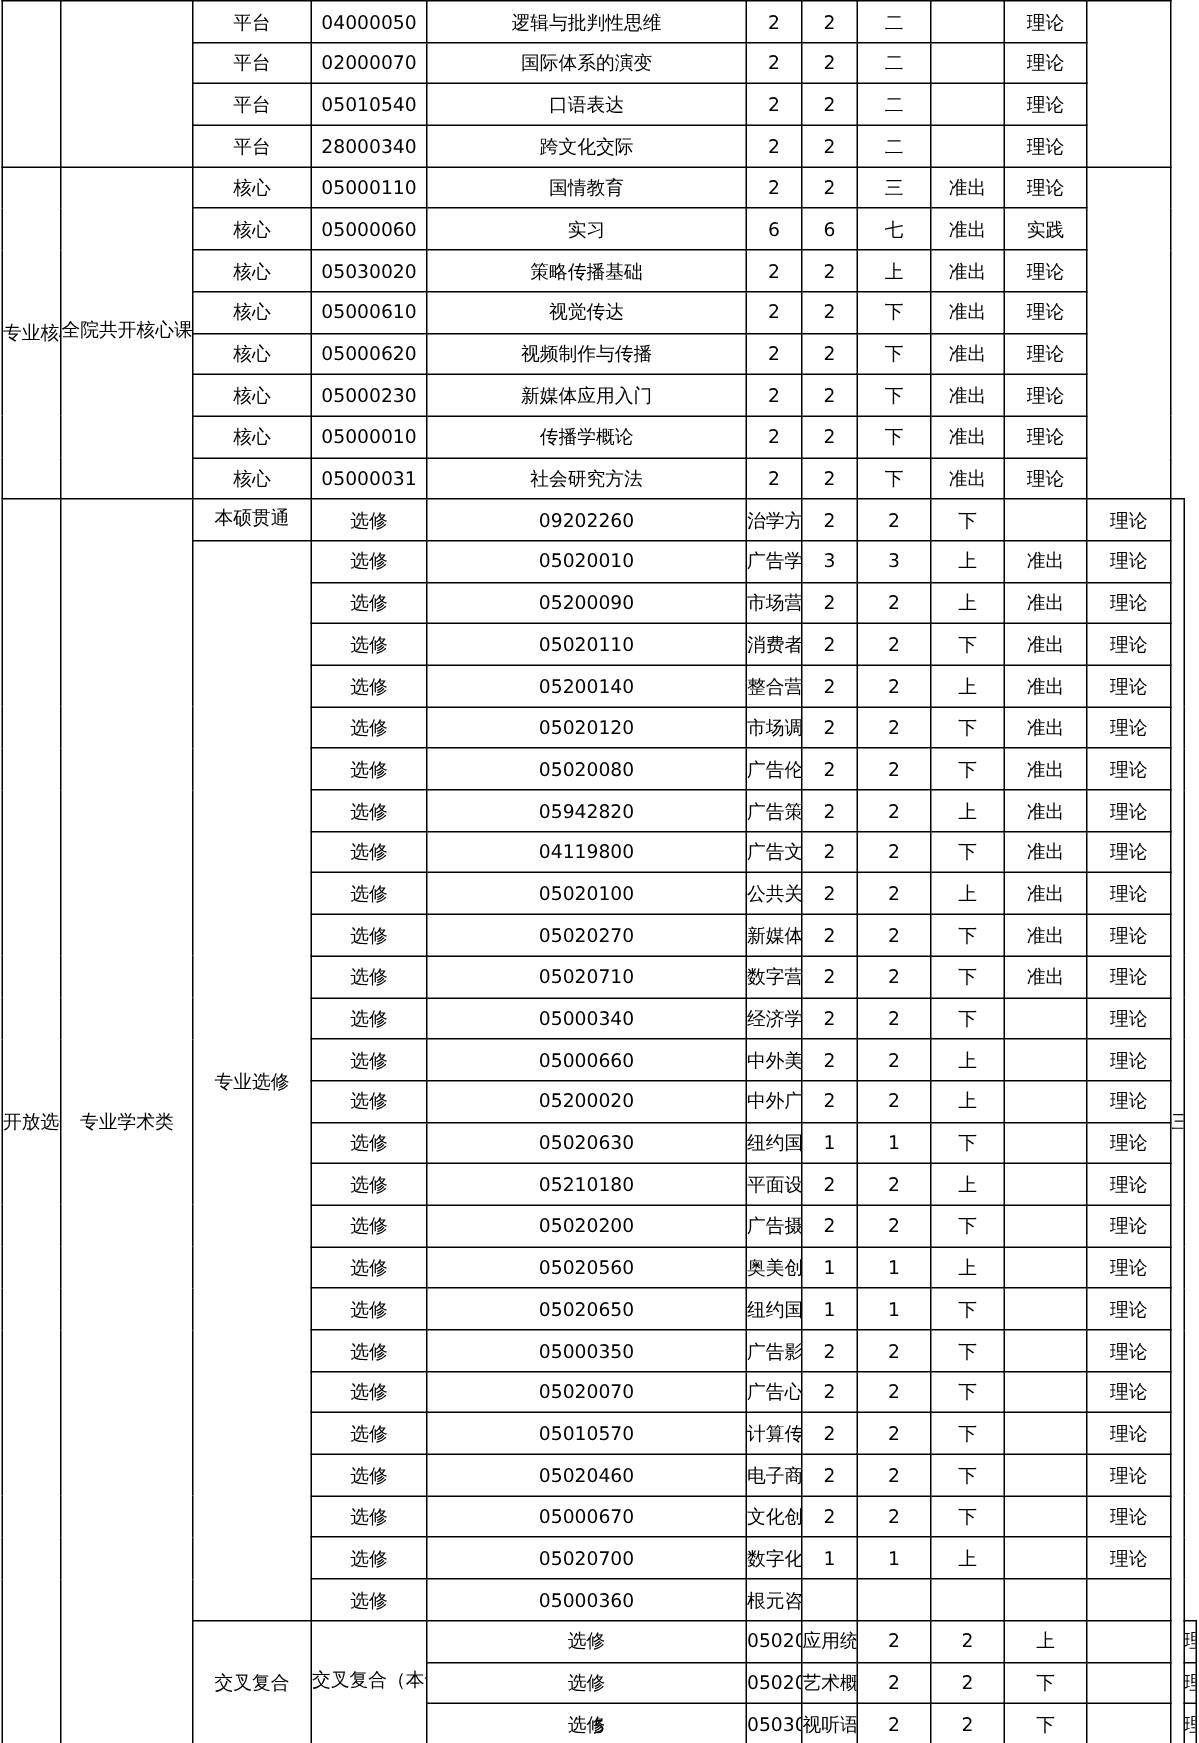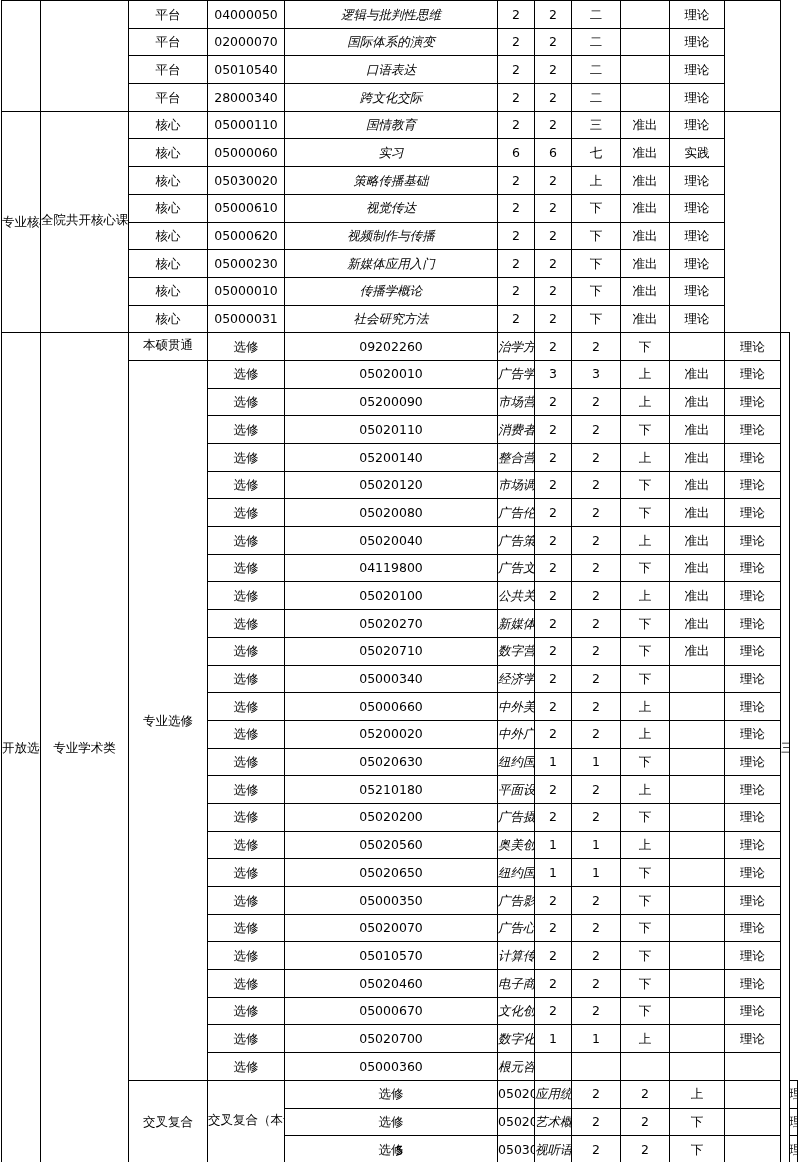--- a/index.html
+++ b/index.html
@@ -40,21 +40,20 @@
   }
   td.vert {
     white-space: normal;
     word-break: break-all;
     font-size: 12.5px;
     line-height: 1.25;
     padding: 2px 1px;
   }
   td.name {
     font-size: 12.5px;
-    font-style: italic;
   }
   td.small {
     font-size: 11.5px;
     line-height: 1.3;
     white-space: normal;
     word-break: break-all;
     font-family: Liberation Mono, monospace;
   }
   td.note {
     font-size: 12px;
@@ -302,21 +301,21 @@
         <td>05020080</td>
         <td class="name">广告伦理与法规</td>
         <td>2</td>
         <td>2</td>
         <td>下</td>
         <td>准出</td>
         <td>理论</td>
       </tr>
       <tr>
         <td>选修</td>
-        <td>05020040</td>
+        <td>05942820</td>
         <td class="name">广告策略与创意</td>
         <td>2</td>
         <td>2</td>
         <td>上</td>
         <td>准出</td>
         <td>理论</td>
       </tr>
       <tr>
         <td>选修</td>
         <td>04119800</td>

